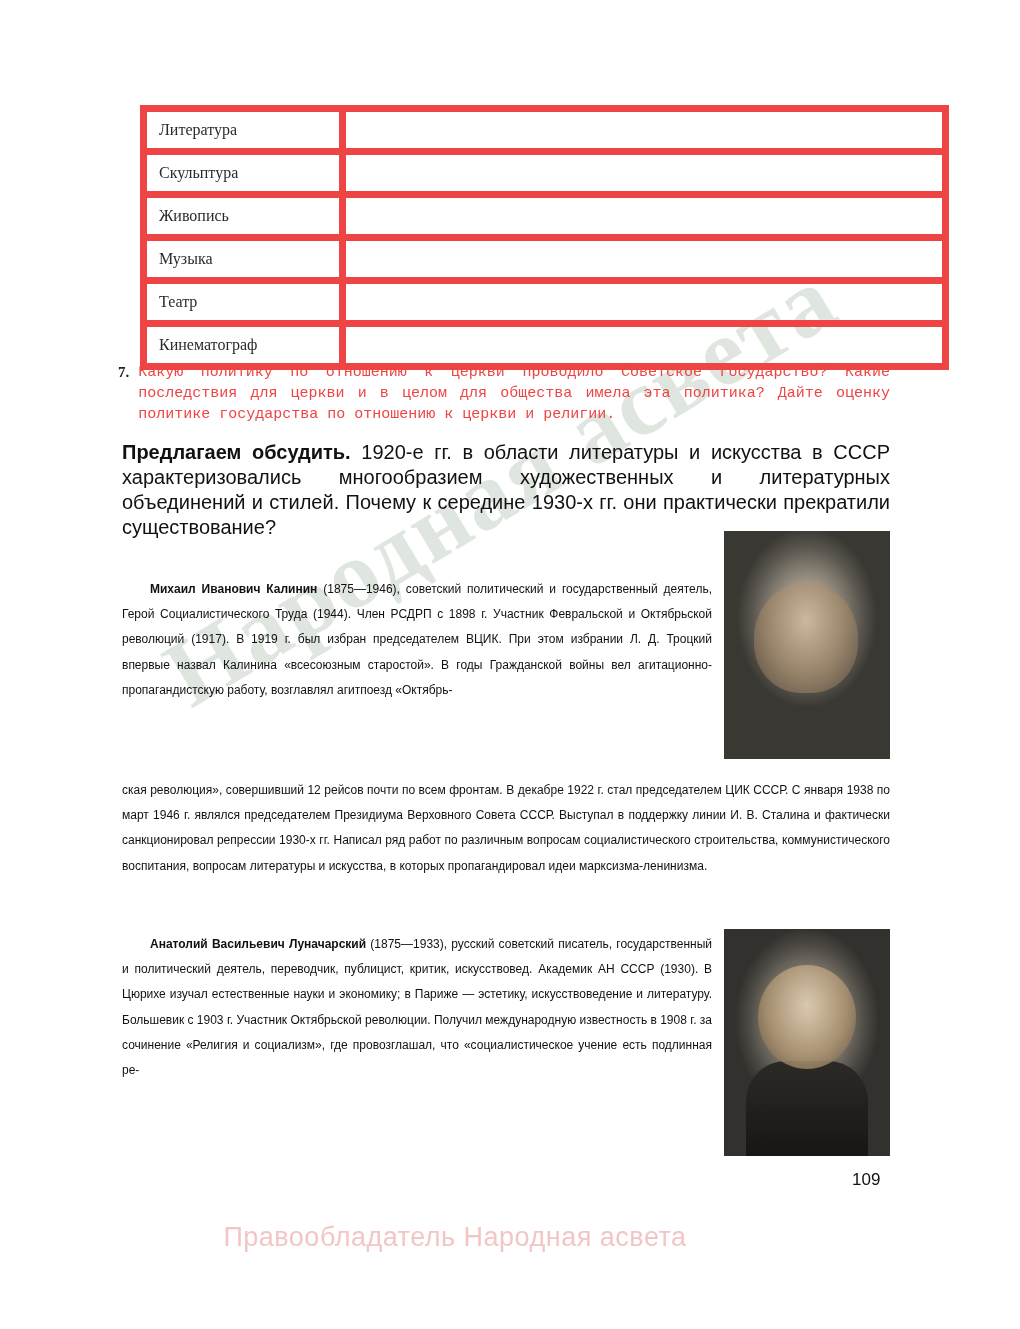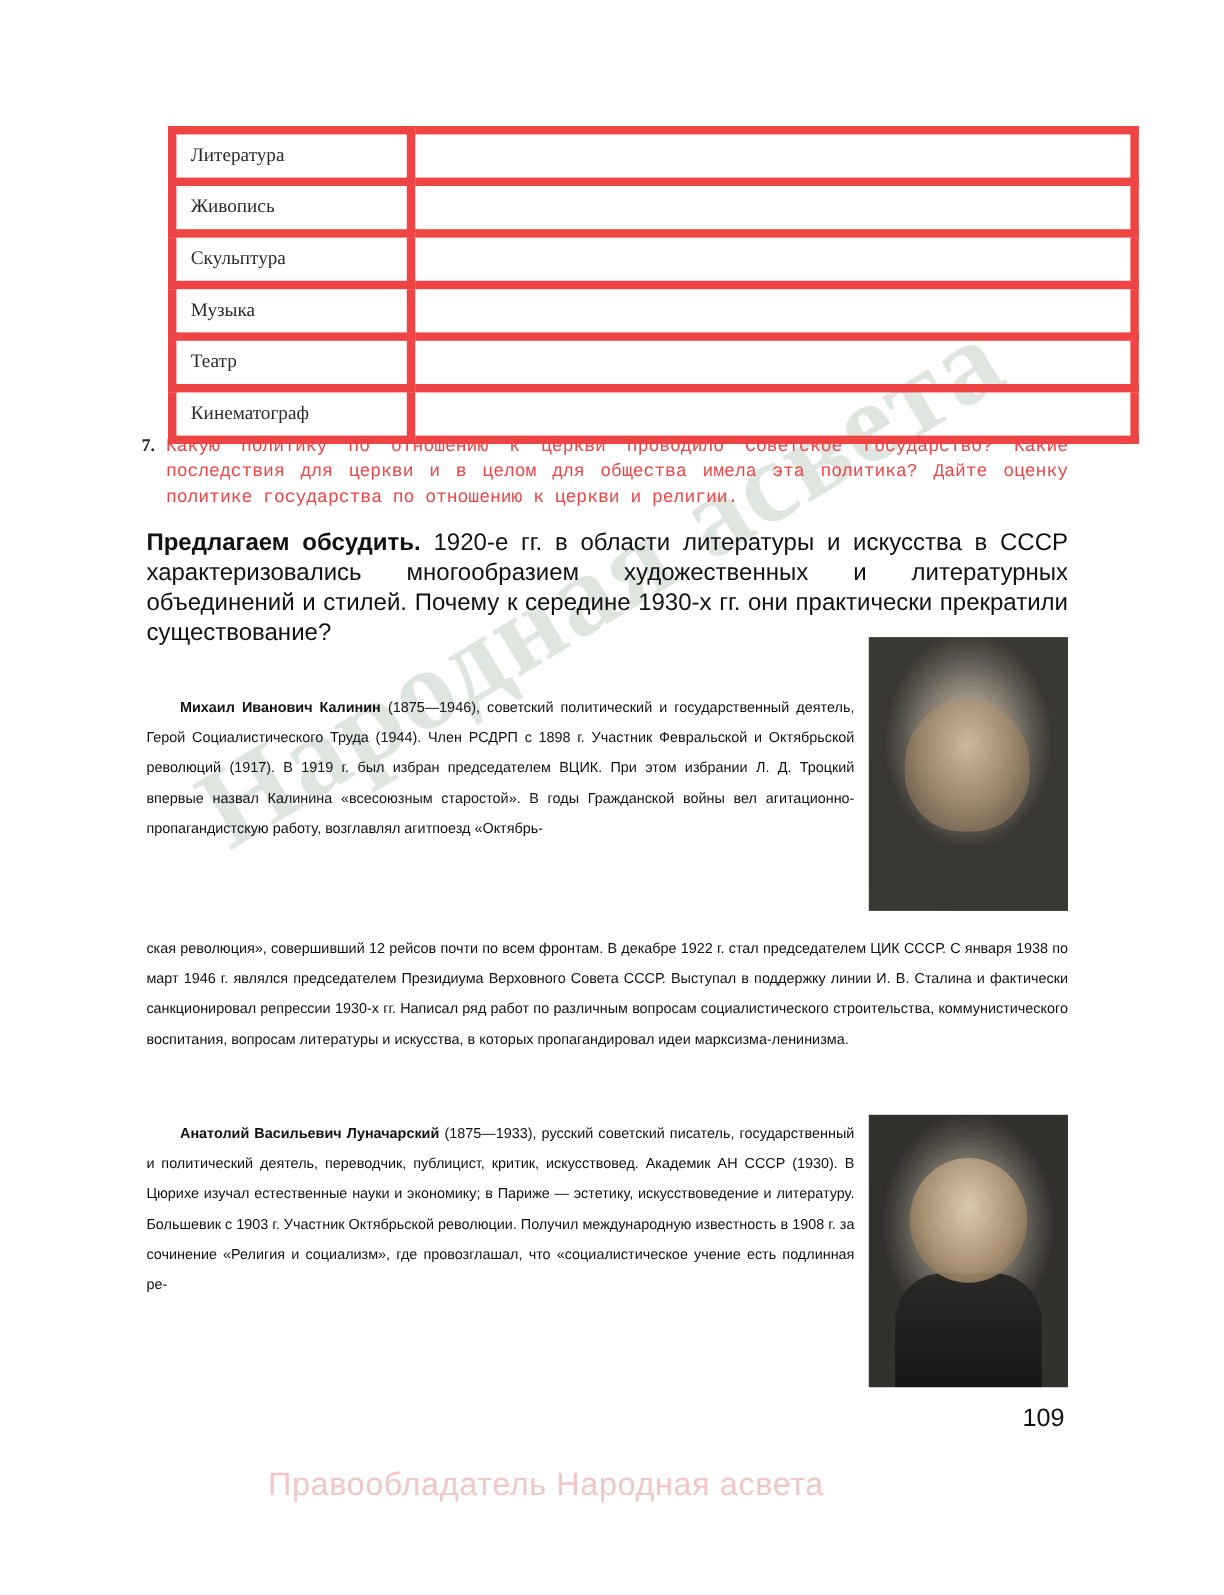--- a/index.html
+++ b/index.html
@@ -223,43 +223,43 @@
     top: 932px;
     width: 590px;
   }
   .indent { display: inline-block; width: 28px; }
 
   
   .pg-num {
     position: absolute;
     left: 852px;
     top: 1170px;
-    font-size: 21px;
+    font-size: 17px;
     color: #111;
   }
 </style>
 </head>
 <body>
 
 <div class="page">
 
   <div class="wm-diag">Народная асвета</div>
 
   <table class="tbl">
     <tbody>
       <tr>
         <td class="c1">Литература</td>
         <td class="c2"></td>
       </tr>
       <tr>
+        <td class="c1">Скульптура</td>
+        <td class="c2"></td>
+      </tr>
+      <tr>
         <td class="c1">Живопись</td>
-        <td class="c2"></td>
-      </tr>
-      <tr>
-        <td class="c1">Скульптура</td>
         <td class="c2"></td>
       </tr>
       <tr>
         <td class="c1">Музыка</td>
         <td class="c2"></td>
       </tr>
       <tr>
         <td class="c1">Театр</td>
         <td class="c2"></td>
       </tr>

